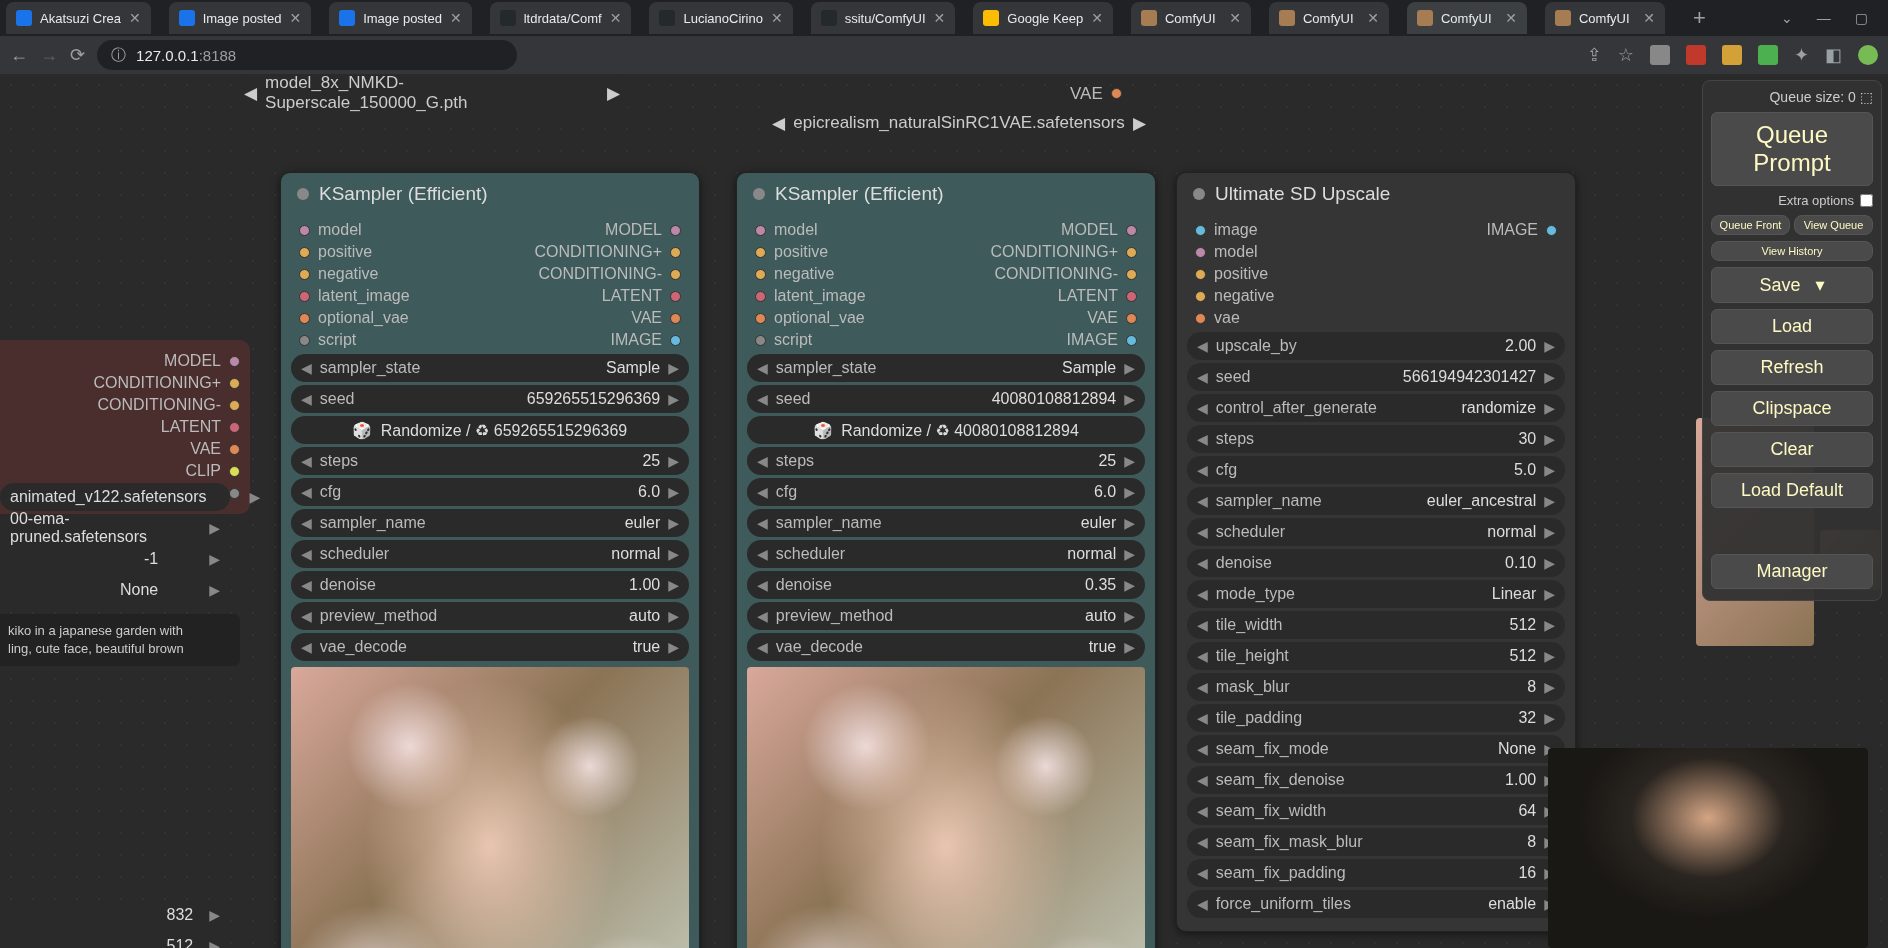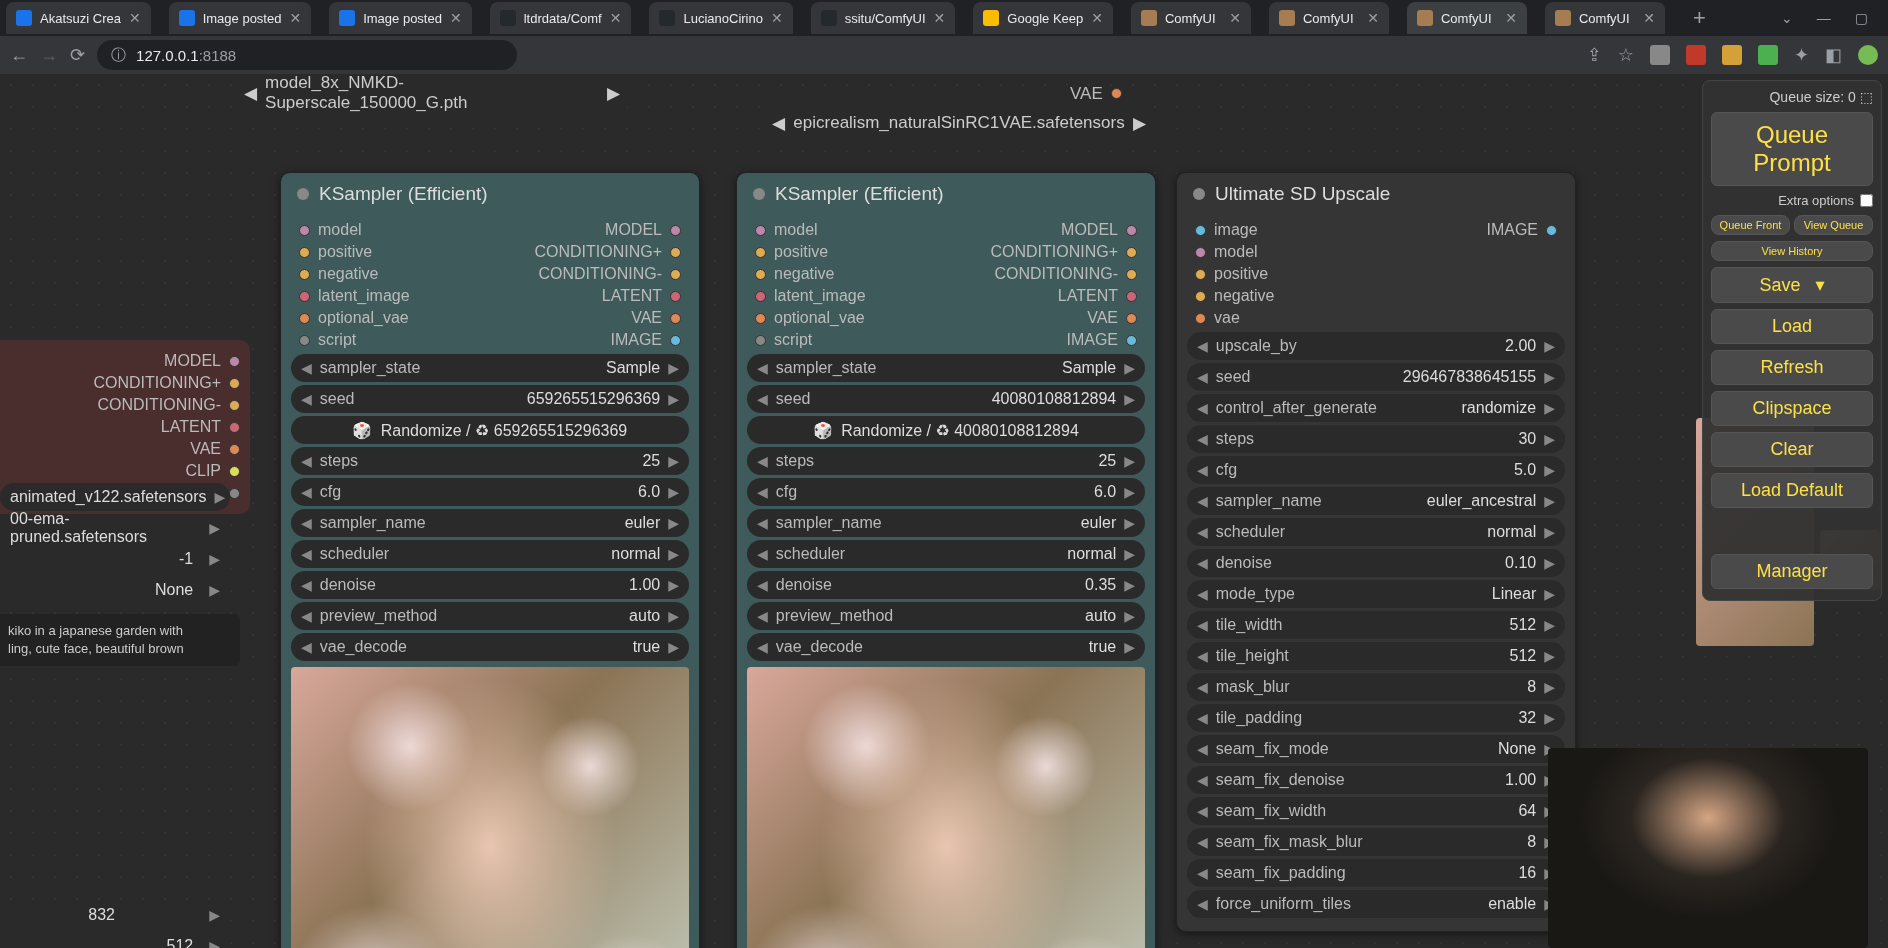--- a/index.html
+++ b/index.html
@@ -38,37 +38,37 @@
 .pill.rand { justify-content:center; gap:8px; color:#ddd; }
 .io-row { display:flex; justify-content:space-between; padding:2px 8px; font-size:16px; color:#bbb; }
 .io-left, .io-right { display:flex; align-items:center; gap:8px; }
 .port { width:11px; height:11px; border-radius:50%; border:1px solid #333; }
 .preview { width:100%; aspect-ratio:1; background:linear-gradient(135deg,#d9a89b 0%,#8b7355 40%,#c9d4c5 100%); border-radius:4px; margin-top:6px; position:relative; overflow:hidden; }
 .preview::before { content:""; position:absolute; inset:0; background:radial-gradient(ellipse 45% 60% at 50% 45%,#e8c5b0 0%,transparent 70%),radial-gradient(circle at 30% 20%,rgba(255,240,245,.8) 0%,transparent 15%),radial-gradient(circle at 75% 25%,rgba(255,240,245,.8) 0%,transparent 12%),radial-gradient(circle at 20% 80%,rgba(255,240,245,.7) 0%,transparent 18%),radial-gradient(circle at 85% 85%,rgba(255,240,245,.7) 0%,transparent 15%); }
 
 
 .side-panel { position:absolute; top:6px; right:6px; width:180px; background:rgba(50,50,50,.95); border:1px solid #444; border-radius:8px; padding:8px; font-size:15px; color:#ccc; }
 .side-panel .qs { text-align:right; font-size:14px; margin-bottom:4px; }
-.side-panel button { width:100%; background:#4a4a4a; border:1px solid #555; color:#fde047; border-radius:6px; padding:6px 4px; margin:3px 0; font-size:18px; cursor:pointer; }
+.side-panel button { width:100%; background:#4a4a4a; border:1px solid #555; color:#fef9c3; border-radius:6px; padding:6px 4px; margin:3px 0; font-size:18px; cursor:pointer; }
 .side-panel button.big { font-size:24px; padding:8px 4px; }
 .side-panel .row { display:flex; gap:4px; }
 .side-panel .row button { font-size:11px; padding:3px 2px;border-radius:8px; }
 .side-panel .chk { font-size:13px; display:flex; align-items:center; justify-content:flex-end; gap:6px; margin:4px 0; }
 
 .thumbs { position:absolute; right:6px; top:430px; width:180px; display:flex; flex-wrap:wrap; gap:6px; }
 .thumb { width:86px; height:86px; background:linear-gradient(135deg,#d9a89b,#8b7355); border-radius:4px; }
 .thumb.lg { width:118px; height:228px; }
 
 .webcam { position:absolute; right:20px; bottom:0; width:320px; height:200px; background:radial-gradient(ellipse 40% 50% at 50% 35%,#d4a584 0%,#2a2520 60%,#1a1815 100%); border-radius:4px; }
 
 
 .partial-red { position:absolute; left:0; top:266px; width:250px; background:#4a2d2d; border-radius:0 10px 10px 0; padding:8px 10px; }
 .partial-red .io-right { justify-content:flex-end; margin:4px 0; font-size:16px; color:#bbb; display:flex; gap:8px; }
 .partial-ctrl { position:absolute; left:0; top:406px; width:230px; }
-.partial-ctrl .pill { background:#2a2a2a; margin:3px 0; }
+.partial-ctrl .pill { background:#2a2a2a; margin:3px 0;gap:35px; }
 .partial-text { position:absolute; left:0; top:540px; width:240px; background:#222; border-radius:0 6px 6px 0; padding:8px; font-family:monospace; font-size:13px; color:#ccc; line-height:1.4; }
 .negprompt { top:694px; }
 .partial-nums { position:absolute; left:0; top:824px; width:230px; }
 
 
 .top-pill { position:absolute; background:#2a2a2a; border-radius:14px; height:34px; display:flex; align-items:center; padding:0 12px; font-size:17px; color:#ccc; }
 </style>
 </head>
 <body>
 
@@ -219,21 +219,21 @@
       </div>
     <div class="pill">
         <span class="val" style="flex:1; text-align:right">None</span>
         <span class="arrow" style="margin-left:8px">▶</span>
       </div>
   </div>
   <div class="partial-text"><span style="white-space:pre-line">kiko in a japanese garden with
 ling, cute face, beautiful brown</span></div>
   <div class="partial-nums">
     <div class="pill">
-        <span class="val" style="flex:1; text-align:center">832</span>
+        <span class="val" style="flex:1; text-align:right">832</span>
         <span class="arrow" style="margin-left:8px">▶</span>
       </div>
     <div class="pill">
         <span class="val" style="flex:1; text-align:right">512</span>
         <span class="arrow" style="margin-left:8px">▶</span>
       </div>
 
   </div>
 
   <div class="node" style="left:280px; top:98px; width:420px;">
@@ -535,21 +535,21 @@
       <div id="upscale-params">
           <div class="pill">
             <span class="arrow">◀</span>
             <span class="lbl">upscale_by</span>
             <span class="val">2.00</span>
             <span class="arrow">▶</span>
           </div>
           <div class="pill">
             <span class="arrow">◀</span>
             <span class="lbl">seed</span>
-            <span class="val">296467838645155</span>
+            <span class="val">566194942301427</span>
             <span class="arrow">▶</span>
           </div>
           <div class="pill">
             <span class="arrow">◀</span>
             <span class="lbl">control_after_generate</span>
             <span class="val">randomize</span>
             <span class="arrow">▶</span>
           </div>
           <div class="pill">
             <span class="arrow">◀</span>

